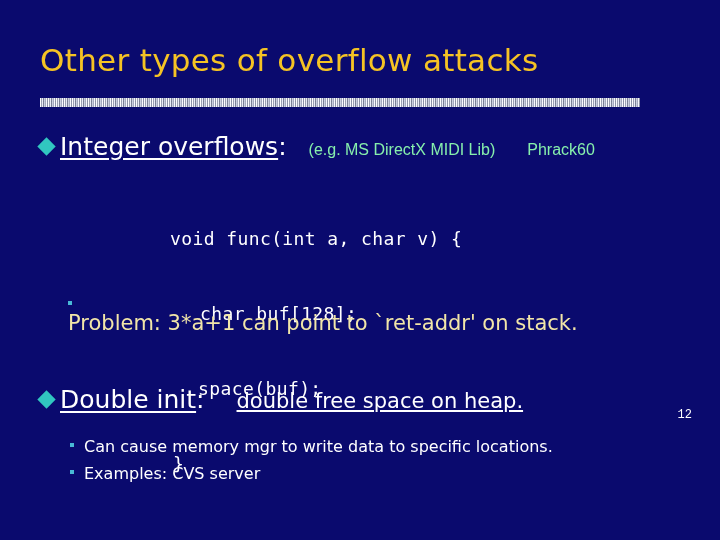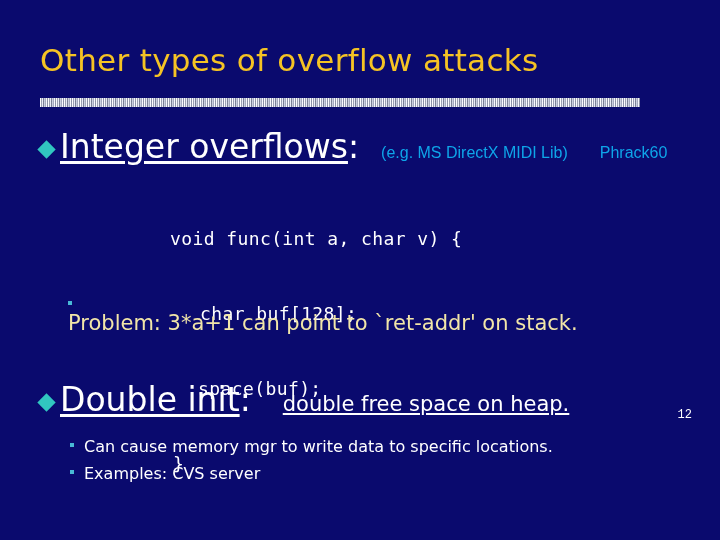--- a/index.html
+++ b/index.html
@@ -77,32 +77,32 @@
     background: #31c6c0;
     transform: rotate(45deg);
     flex: 0 0 auto;
     position: relative;
     top: -2px;
     margin-right: 7px;
   }
   .lvl1-head {
     color: #ffffff;
     font-family: "DejaVu Sans", sans-serif;
-    font-size: 33px;
+    font-size: 25px;
     line-height: 28px;
   }
   .lvl1-head .underlined {
     text-decoration: underline;
     text-underline-offset: 3px;
   }
   .lvl1-head .colon {
     text-decoration: none;
   }
   .note-sans {
-    color: #0ea5e9;
+    color: #86efac;
     font-family: "Liberation Sans", sans-serif;
     font-size: 16px;
     line-height: 20px;
   }
   .lvl1-tail {
     color: #ffffff;
     font-family: "DejaVu Sans", sans-serif;
     font-size: 21px;
     line-height: 26px;
   }

